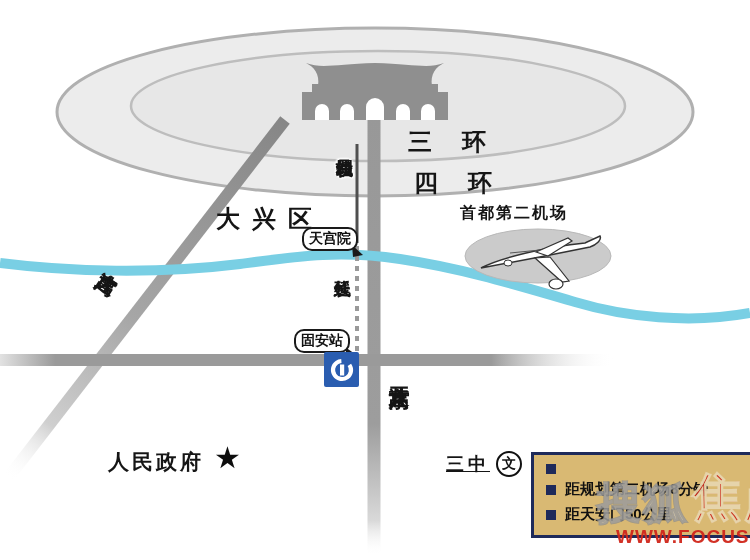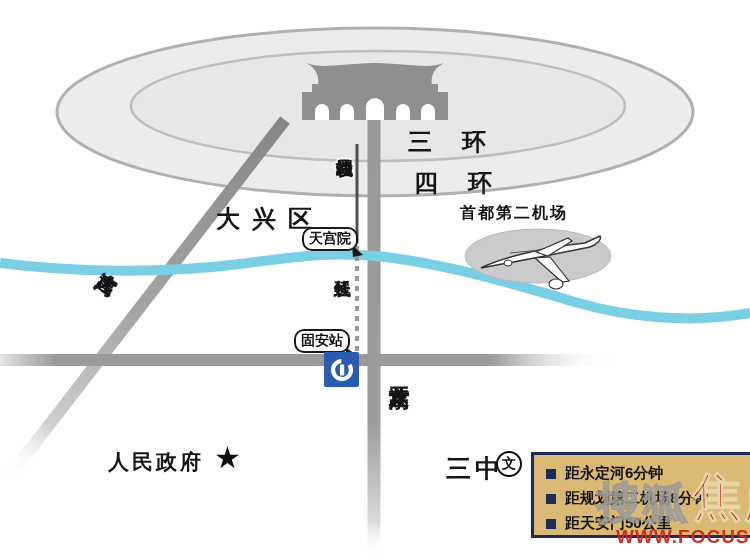--- a/index.html
+++ b/index.html
@@ -131,27 +131,26 @@
   </div>
 
   <div class="lbl v-text" style="left:388px;top:370px;font-size:21px;line-height:23px;">京开高速</div>
   <div class="lbl v-text" style="left:104px;top:260px;font-size:20px;line-height:22px;
        transform:rotate(33deg);transform-origin:10px 12px;">大广高速</div>
 
 
   <div class="lbl" style="left:108px;top:448px;font-size:21px;letter-spacing:3px;">人民政府</div>
   <div class="star" style="left:214px;top:443px;">★</div>
 
-  <div class="lbl" style="left:446px;top:452px;font-size:25px;letter-spacing:4px;">三中</div>
+  <div class="lbl" style="left:446px;top:452px;font-size:18px;letter-spacing:4px;text-decoration:underline;">三中</div>
   <div class="school-circle" style="left:496px;top:451px;">文</div>
 
   <div class="info-box">
     <div class="info-row">
       <span class="bullet"></span>
-      <span class="info-text">距永定河6分钟</span>
     </div>
     <div class="info-row">
       <span class="bullet"></span>
       <span class="info-text">距规划第二机场8分钟</span>
     </div>
     <div class="info-row">
       <span class="bullet"></span>
       <span class="info-text">距天安门50公里</span>
     </div>
   </div>

